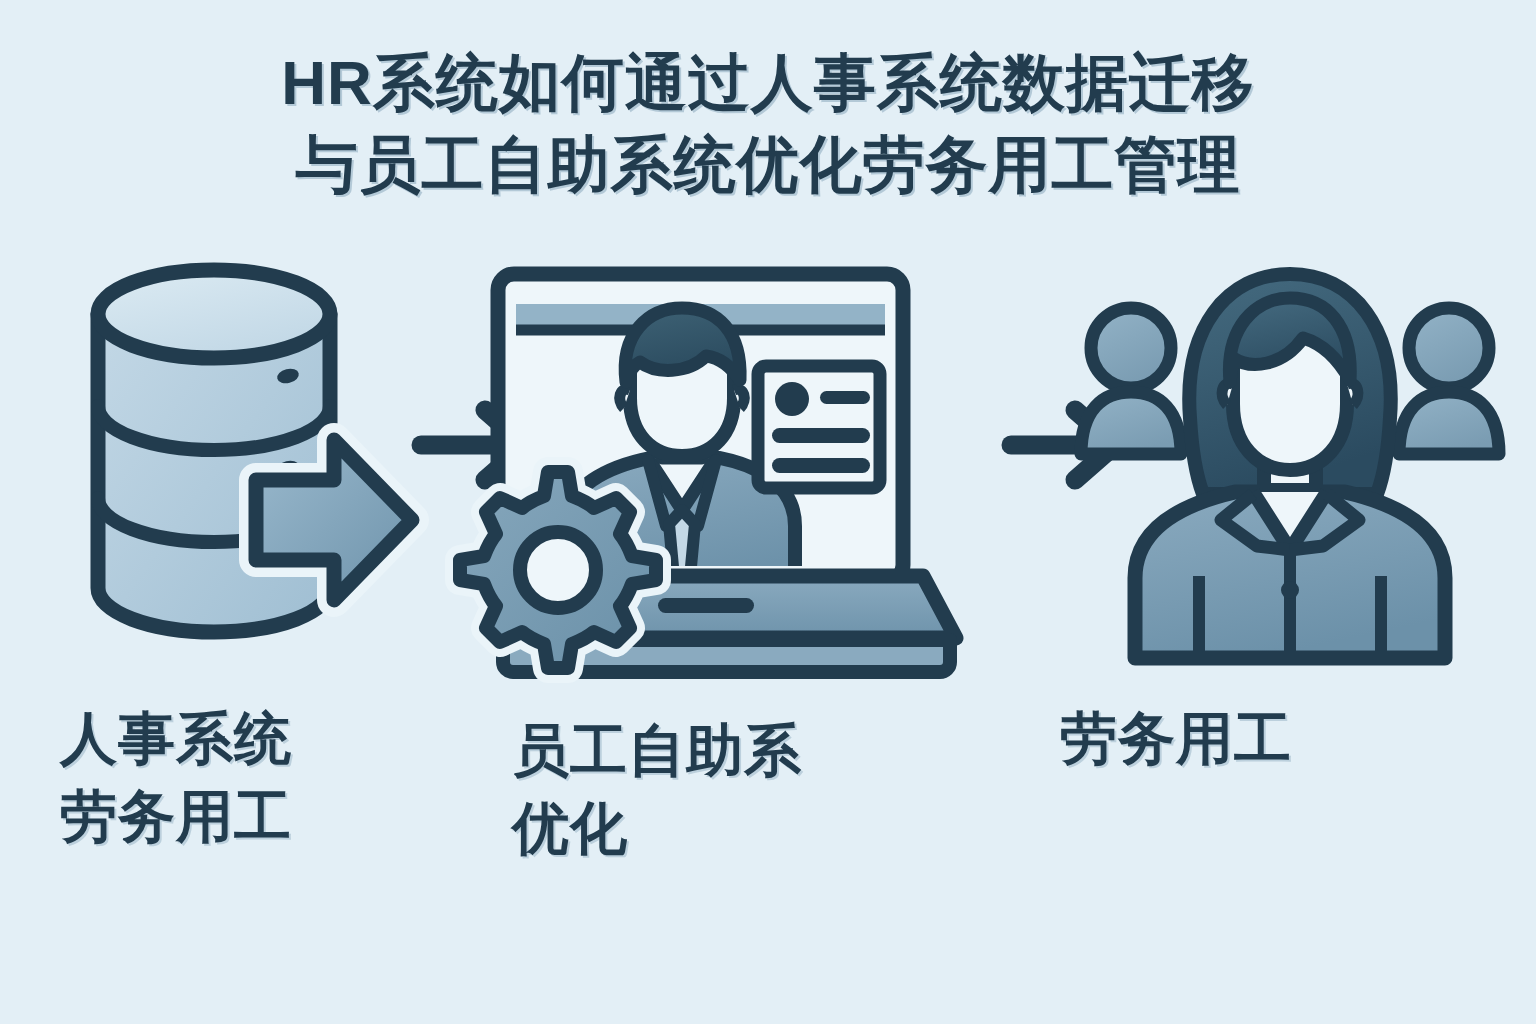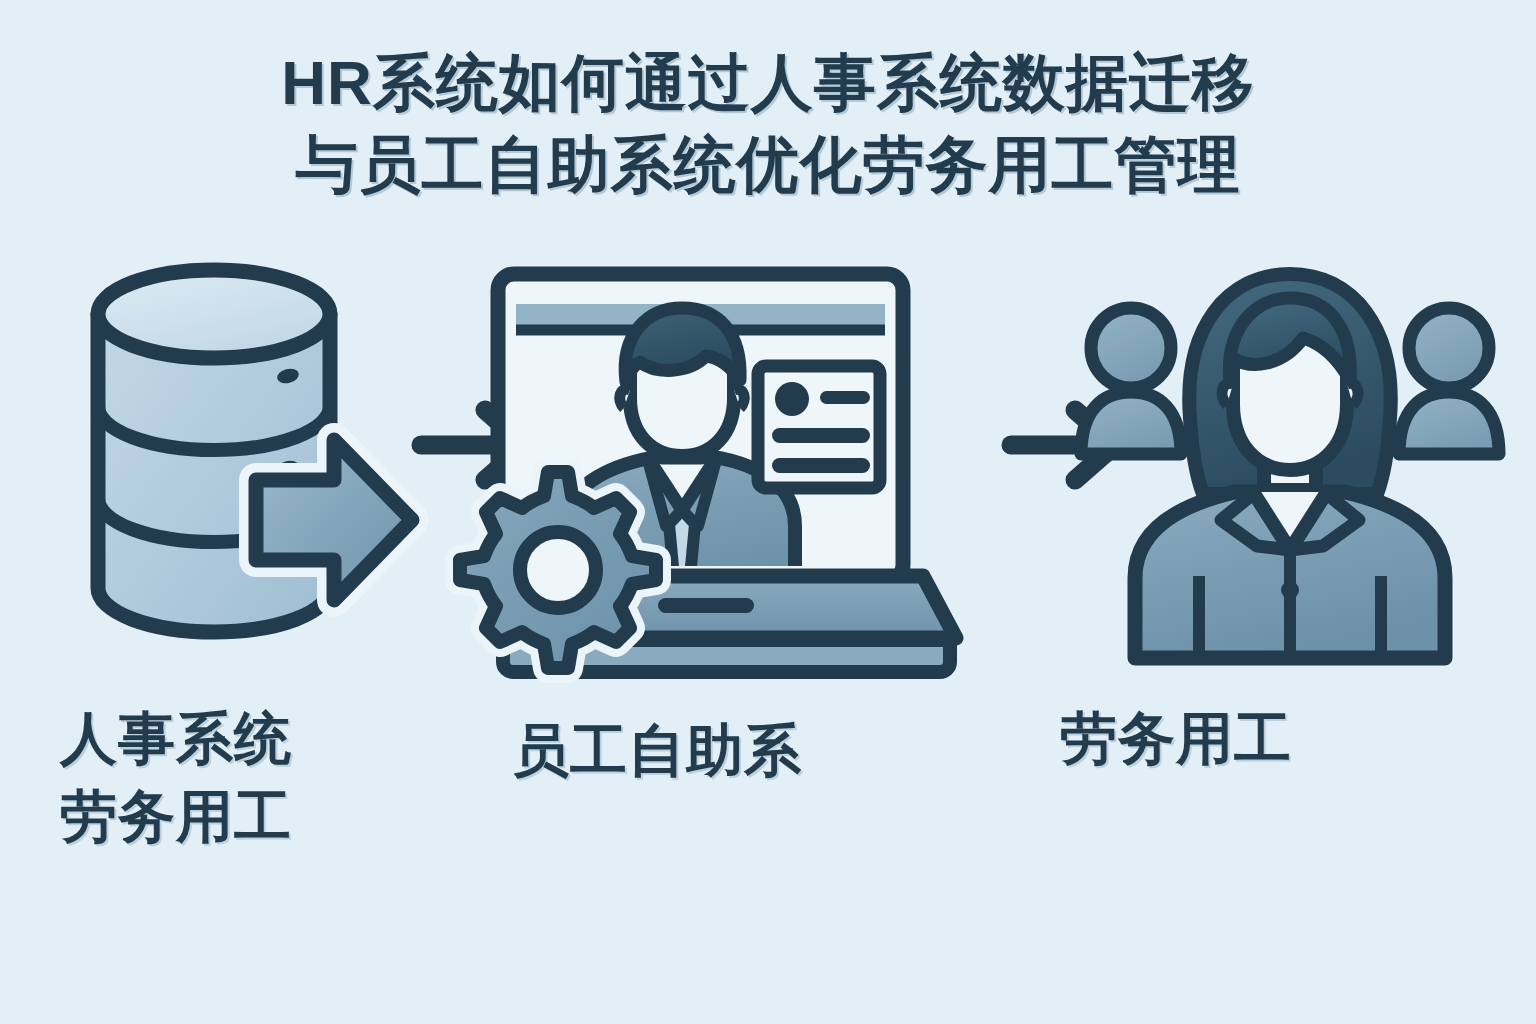--- a/index.html
+++ b/index.html
@@ -311,19 +311,20 @@
     </div>
   </div>
 
   <div id="captions">
     <div class="caption" id="caption-database">
       <span class="caption-line">人事系统</span>
       <span class="caption-line">劳务用工</span>
     </div>
     <div class="caption" id="caption-laptop">
       <span class="caption-line">员工自助系</span>
+      <span class="caption-line">优化</span>
     </div>
     <div class="caption" id="caption-people">
       <span class="caption-line">劳务用工</span>
     </div>
   </div>
 
 </div>
 
 </body></html>

